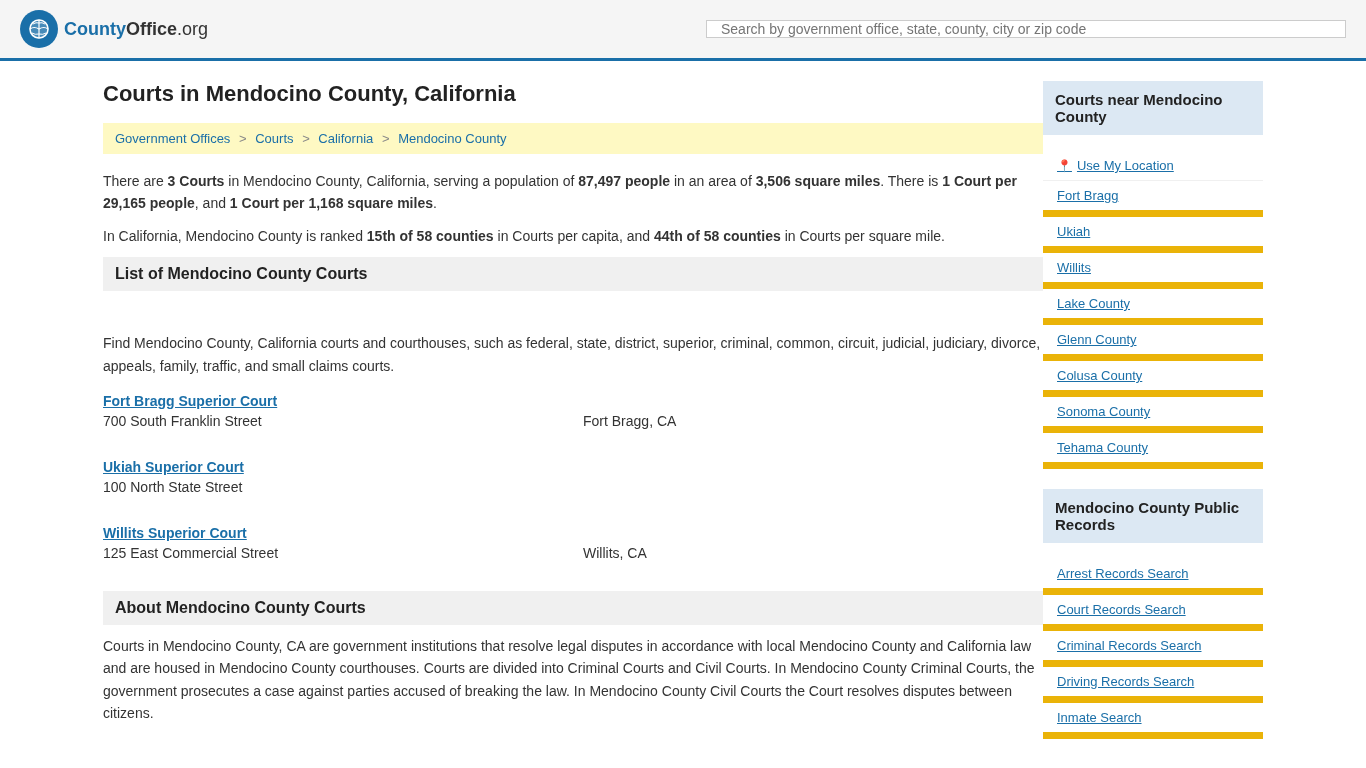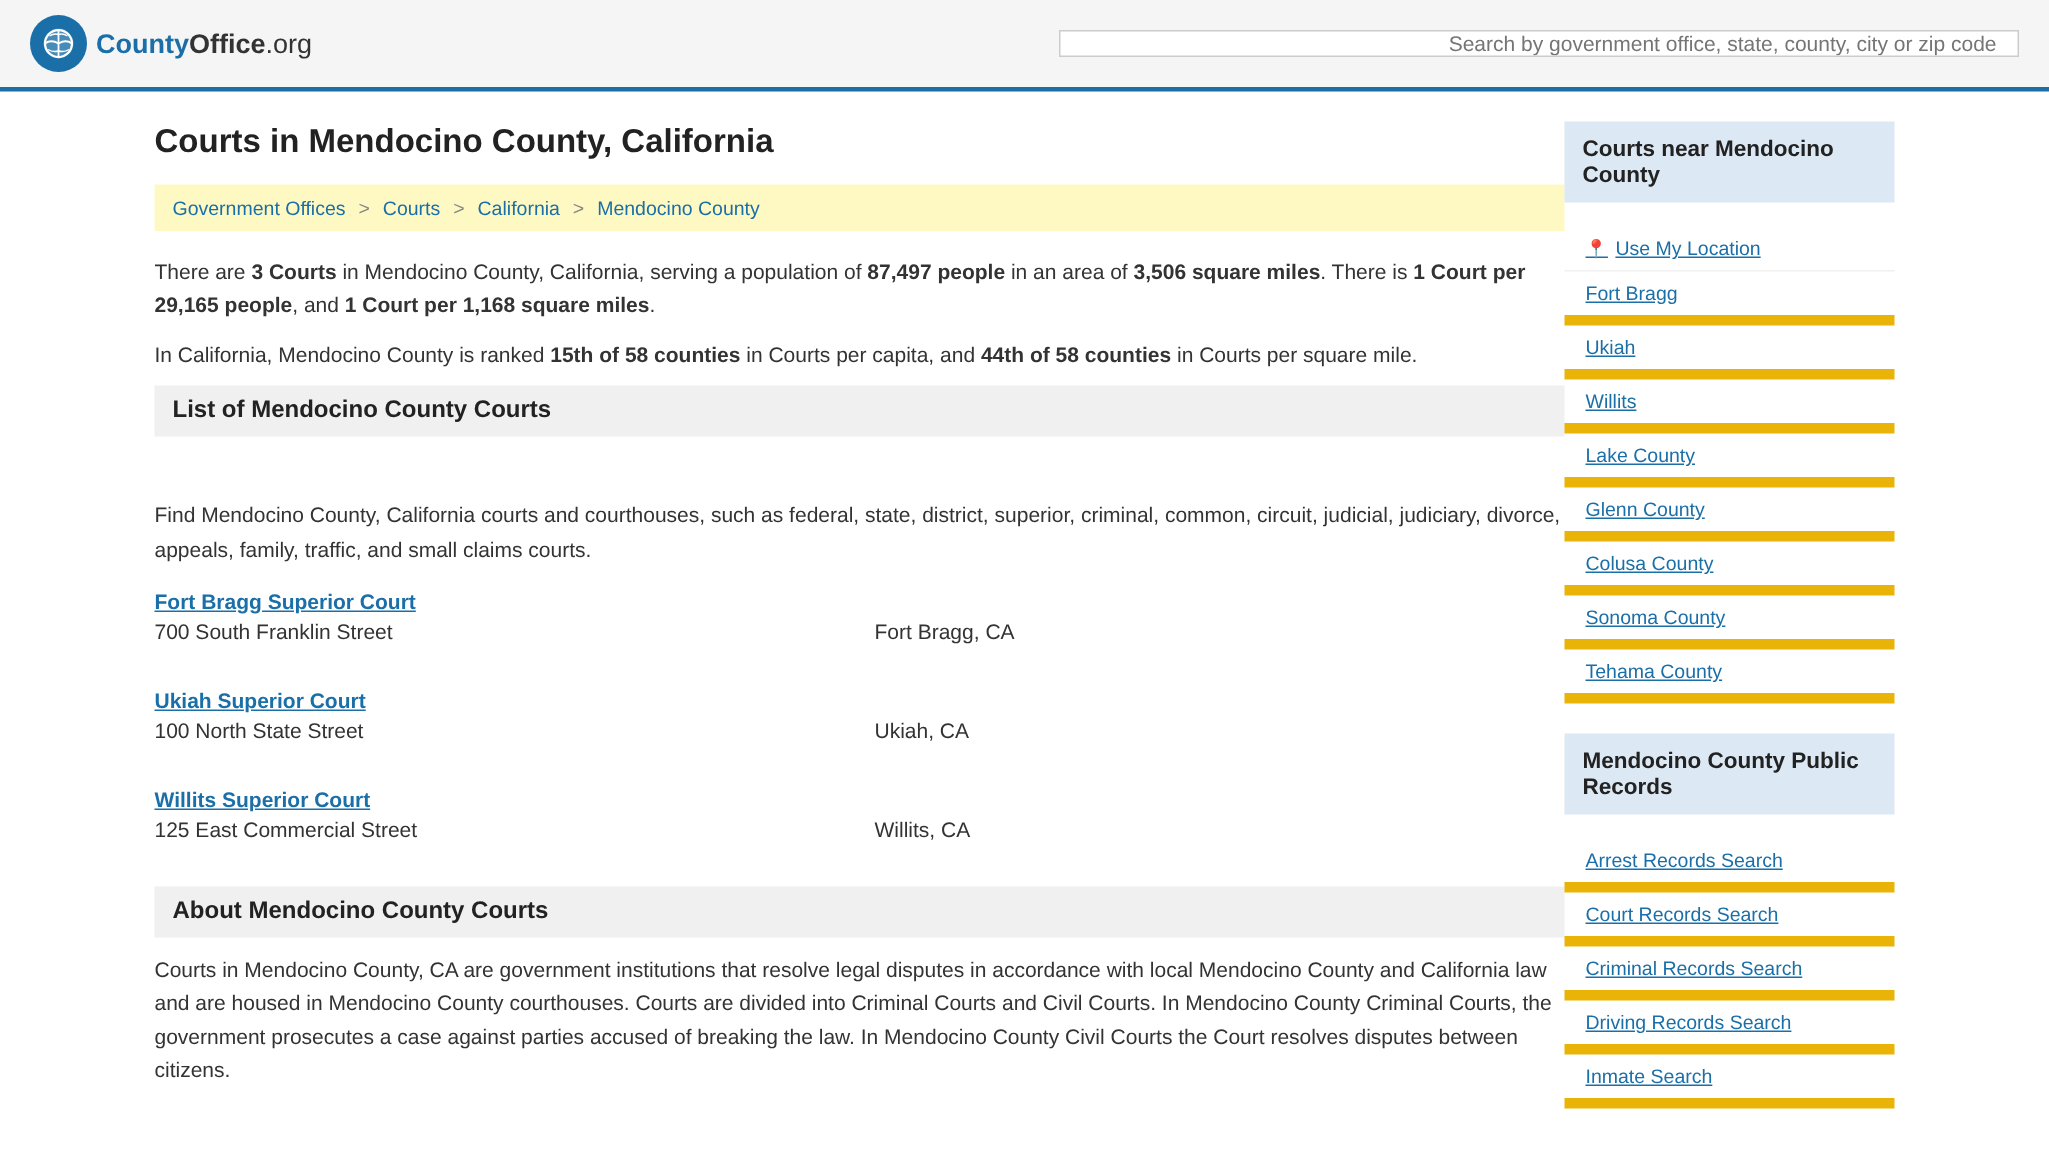--- a/index.html
+++ b/index.html
@@ -44,21 +44,20 @@
       max-width: 640px;
       margin-left: auto;
     }
     .search-bar input {
       width: 100%;
       padding: 0 14px;
       border: 1px solid #ccc;
       font-size: 14px;
       color: #a21caf;
       outline: none;
-      text-align: right;
     }
 
     
     .main-container {
       max-width: 1200px;
       margin: 0 auto;
       padding: 20px 20px;
       display: flex;
     }
 
@@ -249,21 +248,20 @@
       <div class="court-row">
         <div class="court-address">700 South Franklin Street</div>
         <div class="court-city">Fort Bragg, CA</div>
       </div>
     </div>
 
     <div class="court-item">
       <div class="court-name">Ukiah Superior Court</div>
       <div class="court-row">
         <div class="court-address">100 North State Street</div>
-        <div class="court-city">Ukiah, CA</div>
       </div>
     </div>
 
     <div class="court-item">
       <div class="court-name">Willits Superior Court</div>
       <div class="court-row">
         <div class="court-address">125 East Commercial Street</div>
         <div class="court-city">Willits, CA</div>
       </div>
     </div>

